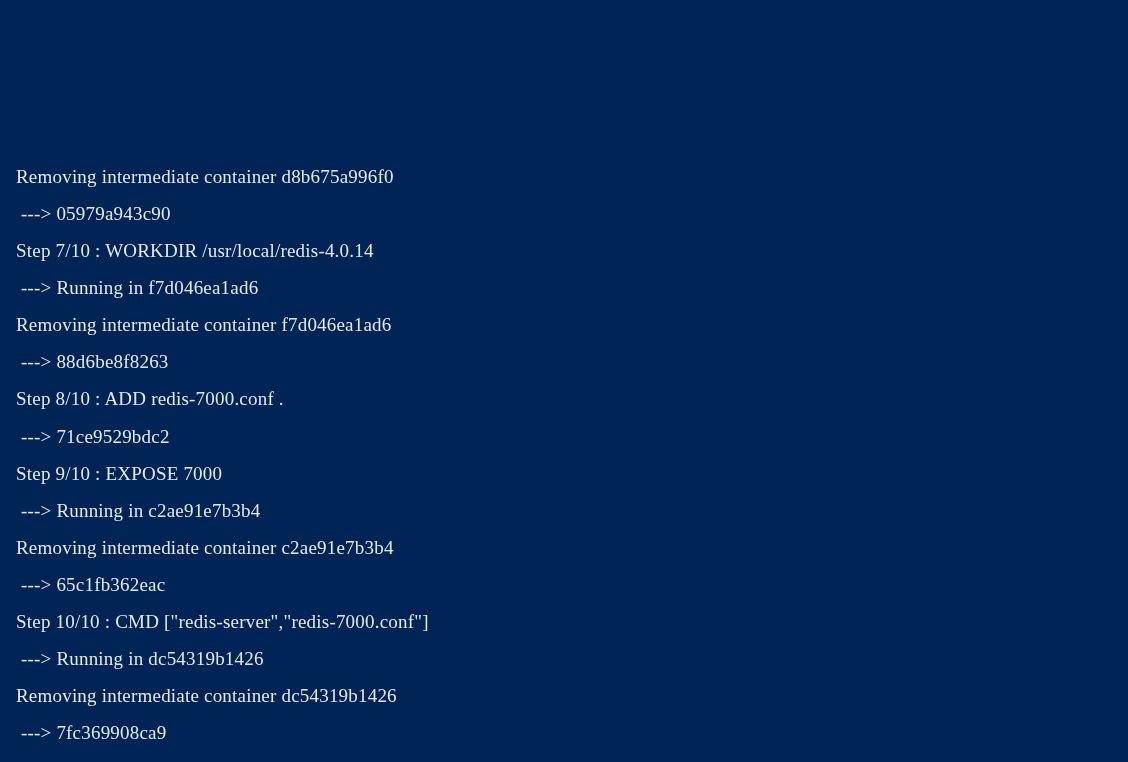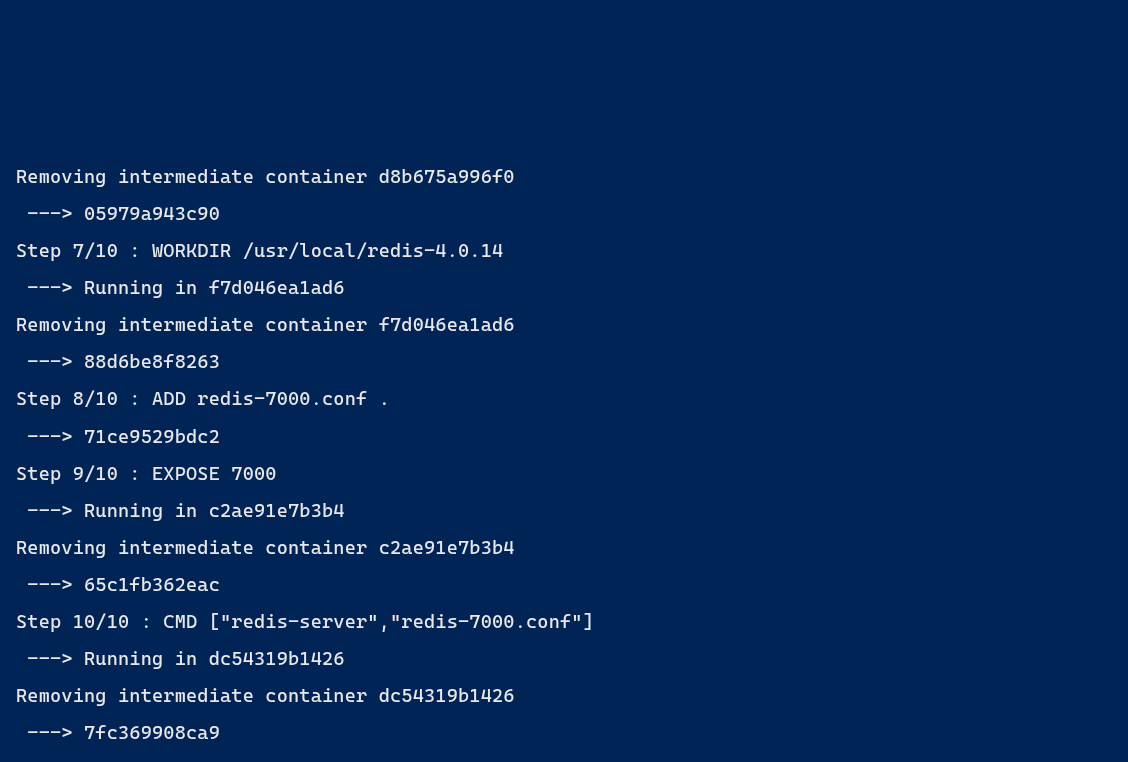--- a/index.html
+++ b/index.html
@@ -19,20 +19,21 @@
       overflow: hidden;
       white-space: pre;
       letter-spacing: 0.2px;
     }
     .terminal-output {
       display: block;
       color: #e8e8e8;
     }
     .line {
       display: block;
+      font-family: Liberation Serif, serif;
     }
   </style>
 </head>
 <body>
 
 
 
 <div class="terminal-output"><span class="line">Removing intermediate container d8b675a996f0</span><span class="line"> ---&gt; 05979a943c90</span><span class="line">Step 7/10 : WORKDIR /usr/local/redis-4.0.14</span><span class="line"> ---&gt; Running in f7d046ea1ad6</span><span class="line">Removing intermediate container f7d046ea1ad6</span><span class="line"> ---&gt; 88d6be8f8263</span><span class="line">Step 8/10 : ADD redis-7000.conf .</span><span class="line"> ---&gt; 71ce9529bdc2</span><span class="line">Step 9/10 : EXPOSE 7000</span><span class="line"> ---&gt; Running in c2ae91e7b3b4</span><span class="line">Removing intermediate container c2ae91e7b3b4</span><span class="line"> ---&gt; 65c1fb362eac</span><span class="line">Step 10/10 : CMD ["redis-server","redis-7000.conf"]</span><span class="line"> ---&gt; Running in dc54319b1426</span><span class="line">Removing intermediate container dc54319b1426</span><span class="line"> ---&gt; 7fc369908ca9</span><span class="line">Successfully built 7fc369908ca9</span></div>
 
 

